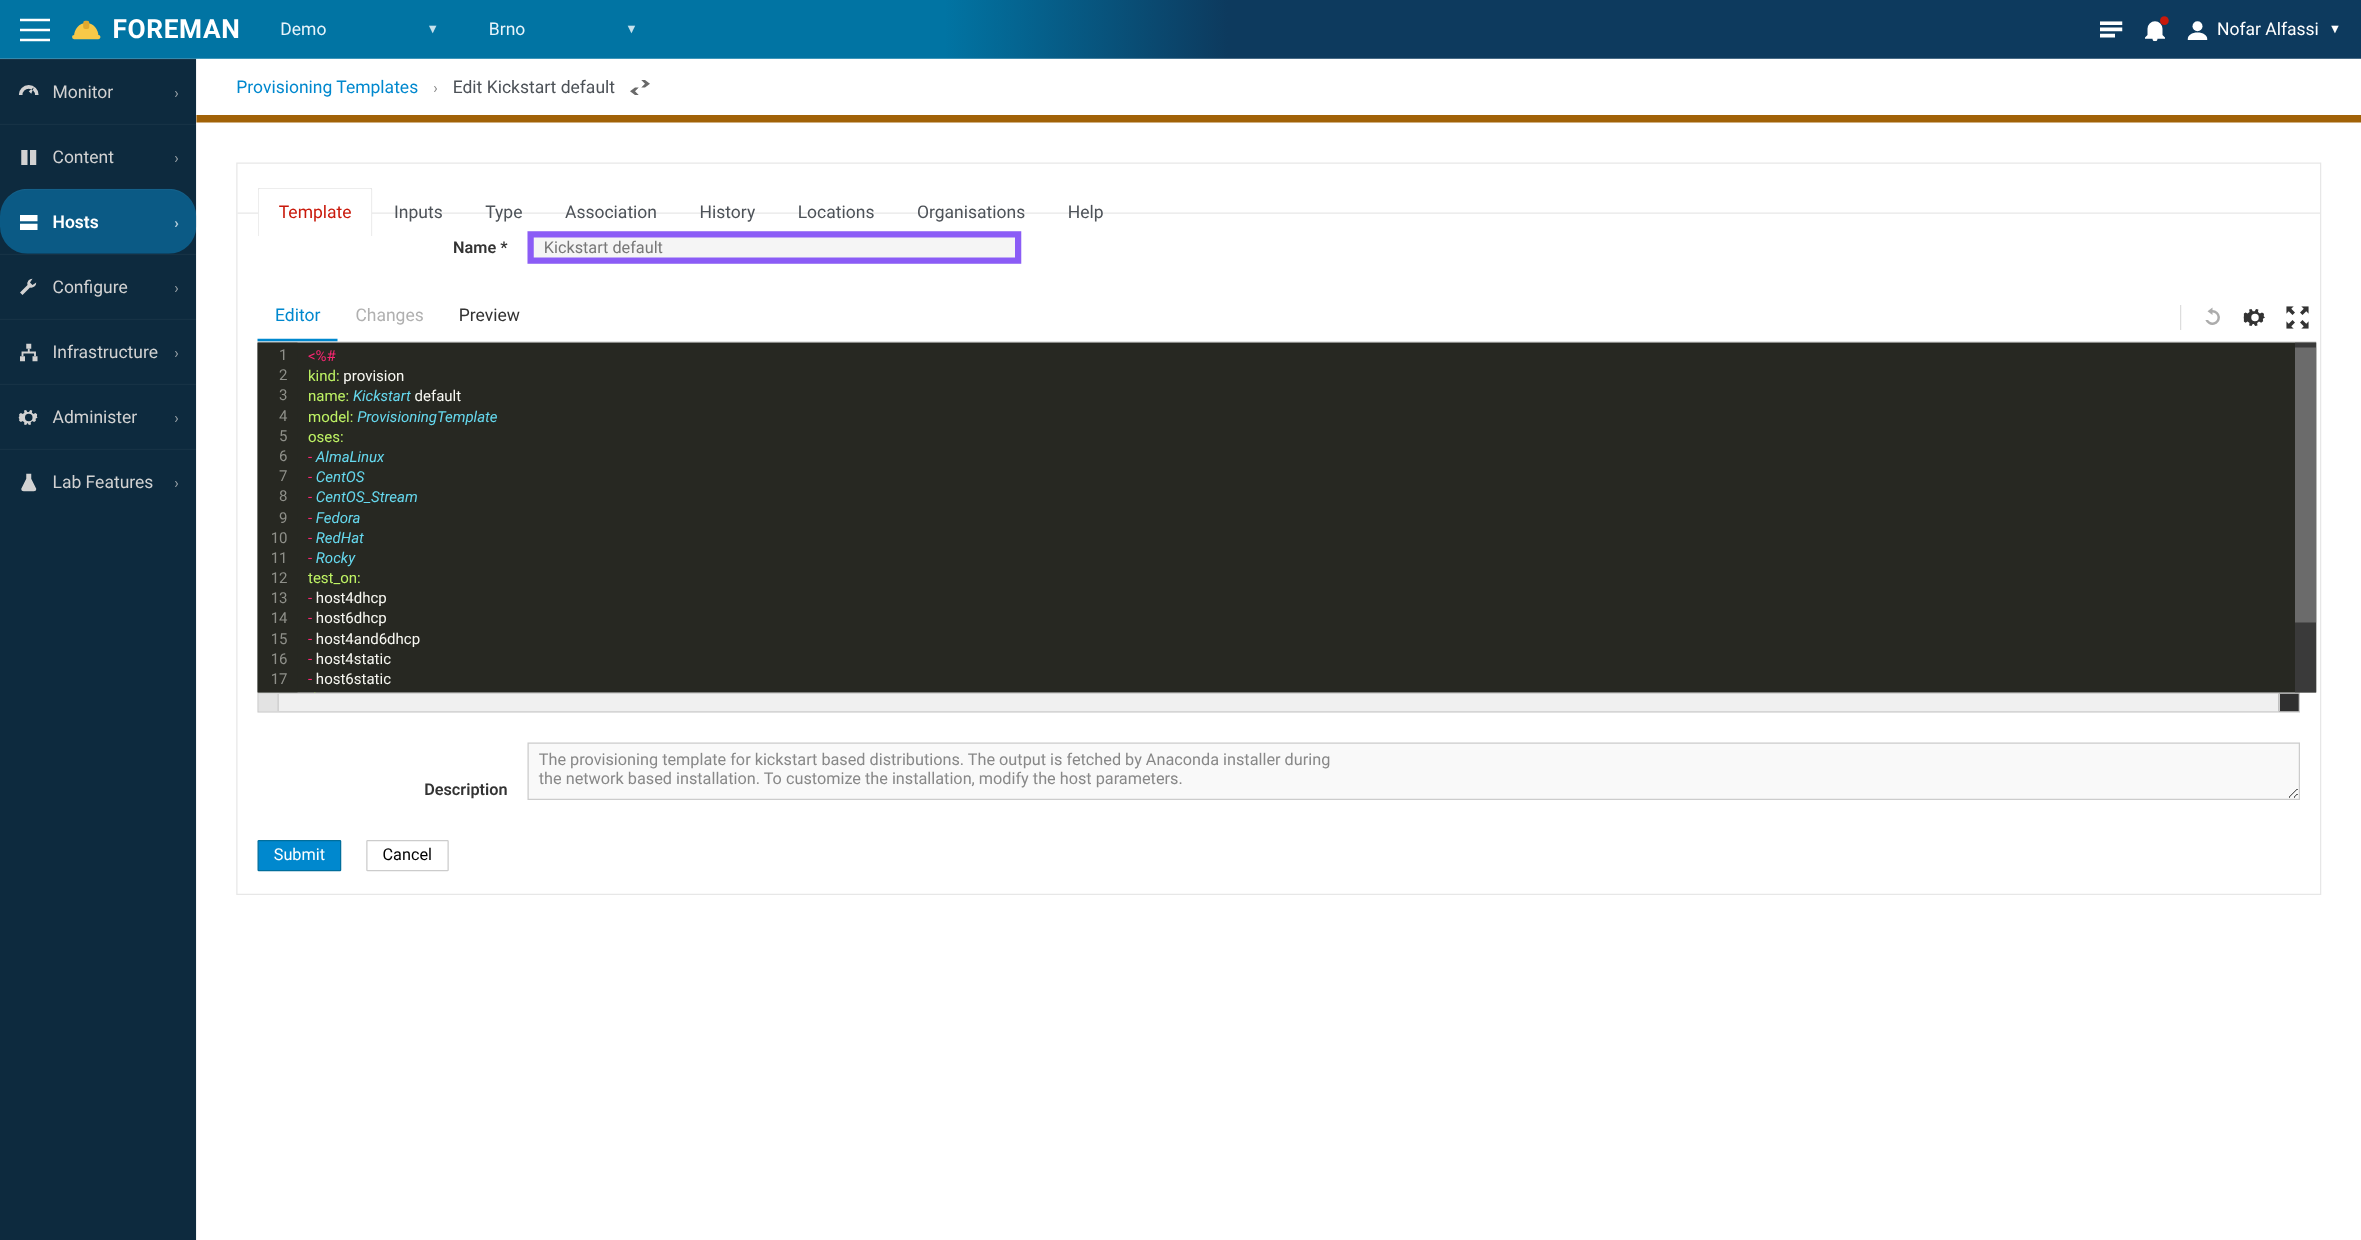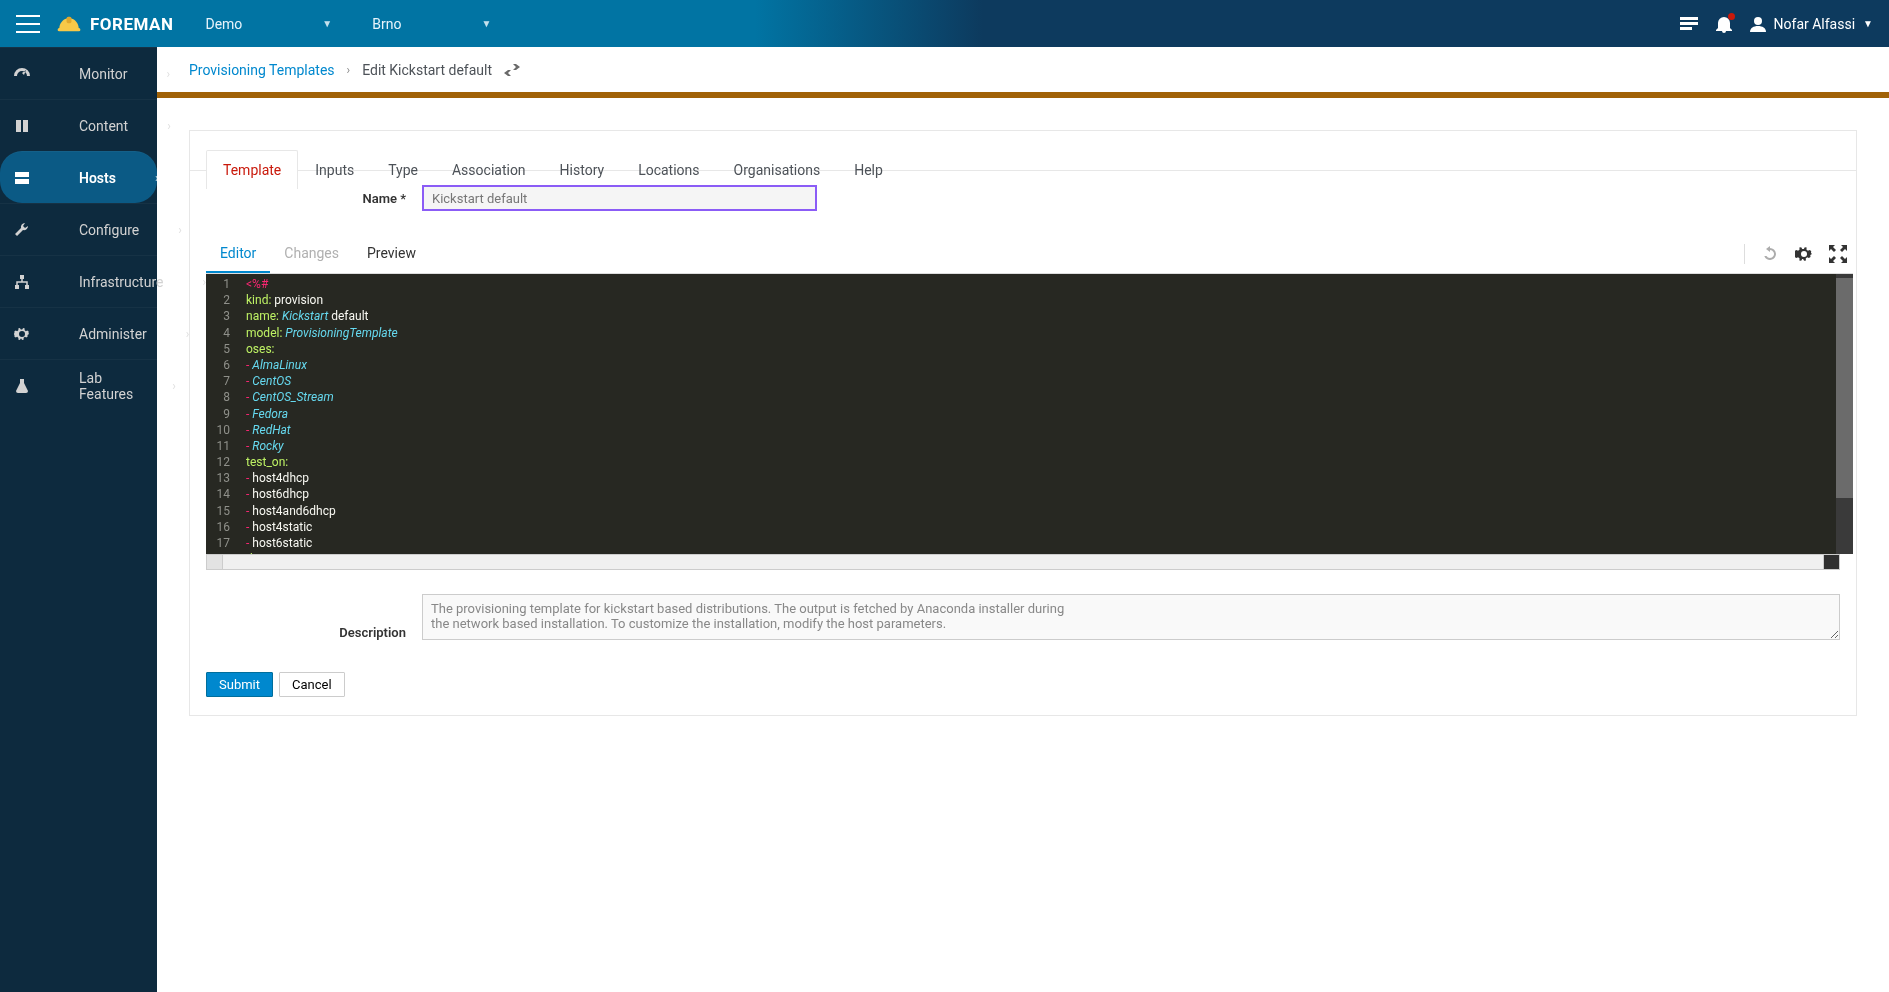--- a/index.html
+++ b/index.html
@@ -11,21 +11,21 @@
   height: 47px;
   background: linear-gradient(90deg, #0174a3 0%, #0174a3 40%, #0d3a5e 52%, #0d3a5e 100%);
   display: flex;
   align-items: center;
   padding: 0 16px;
   color: #fff;
   position: relative;
 }
 .topbar .hamburger { width: 24px; height: 18px; cursor: pointer; display: flex; flex-direction: column; justify-content: space-between; margin-right: 16px; }
 .topbar .hamburger span { display: block; height: 2px; background: #fff; }
-.topbar .logo { display: flex; align-items: center; gap: 8px; font-weight: 700; font-size: 17px; letter-spacing: 0.5px; }
+.topbar .logo { display: flex; align-items: center; gap: 8px; font-weight: 700; font-size: 21px; letter-spacing: 0.5px; }
 .topbar .logo-icon { width: 26px; height: 22px; }
 .topbar .context-dd { margin-left: 24px; color: #e8f4fb; font-size: 14px; display: flex; align-items: center; padding: 0 8px; cursor: pointer; }
 .topbar .context-dd .caret { margin-left: 80px; font-size: 10px; opacity: 0.85; }
 .topbar .right { margin-left: auto; display: flex; align-items: center; gap: 18px; }
 .topbar .right .icon-btn { cursor: pointer; display: flex; align-items: center; position: relative; }
 .topbar .right .bell-dot { position: absolute; top: -2px; right: -3px; width: 7px; height: 7px; background: #c9190b; border-radius: 50%; }
 .topbar .user { display: flex; align-items: center; gap: 8px; cursor: pointer; }
 
 
 .layout { display: flex; height: calc(100% - 47px); }
@@ -38,21 +38,20 @@
 .sidebar .nav-item {
   height: 52px;
   display: flex;
   align-items: center;
   padding: 0 14px;
   cursor: pointer;
   color: #d2d2d2;
   font-size: 14px;
   border-top: 1px solid rgba(255,255,255,0.04);
   position: relative;
-  gap: 39px;
 }
 .sidebar .nav-item.active { background: #0b5a85; color: #fff; font-weight: 600; border-radius: 22px; }
 .sidebar .nav-item .nav-icon { width: 18px; margin-right: 10px; display: inline-flex; align-items: center; justify-content: center; }
 .sidebar .nav-item .nav-caret { margin-left: auto; font-size: 12px; opacity: 0.7; }
 
 
 .main { flex: 1; overflow: auto; background: #fff; }
 
 .breadcrumb-bar {
   height: 51px;
@@ -96,21 +95,21 @@
 }
 
 
 .form-row { display: flex; align-items: center; padding: 14px 16px; gap: 16px; }
 .form-row label { width: 200px; text-align: right; font-weight: 600; color: #333; font-size: 13px; }
 .form-row label .req { color: #333; }
 .form-row input[type="text"] {
   width: 395px;
   height: 26px;
   padding: 3px 8px;
-  border: 2px solid #8b5cf6;
+  border: 5px solid #8b5cf6;
   background: #f5f5f5;
   color: #777;
   font-size: 13px;
 }
 
 
 .editor-wrap { margin: 10px 3px 0 16px; }
 .editor-tabs { display: flex; align-items: center; border-bottom: 1px solid #ddd; }
 .editor-tabs .etab {
   padding: 10px 14px;
@@ -172,21 +171,21 @@
   font-family: inherit;
   color: #888;
   background: #f9f9f9;
   resize: vertical;
 }
 .form-row textarea.enabled { background: #fff; color: #333; }
 .form-row.textarea-row { align-items: flex-end; }
 .form-row.textarea-row label { padding-top: 6px; }
 
 
-.footer-actions { padding: 18px 16px; display: flex; gap: 6px; }
+.footer-actions { padding: 18px 16px; display: flex; gap: 20px; }
 .btn { padding: 4px 12px; font-size: 13px; border: 1px solid #ccc; background: #fff; cursor: pointer; border-radius: 1px; }
 .btn.primary { background: #0088ce; border-color: #006e9c; color: #fff; }
 
 svg { display: block; }
 </style>
 </head>
 <body>
 
 <div class="topbar">
   <div class="hamburger">

